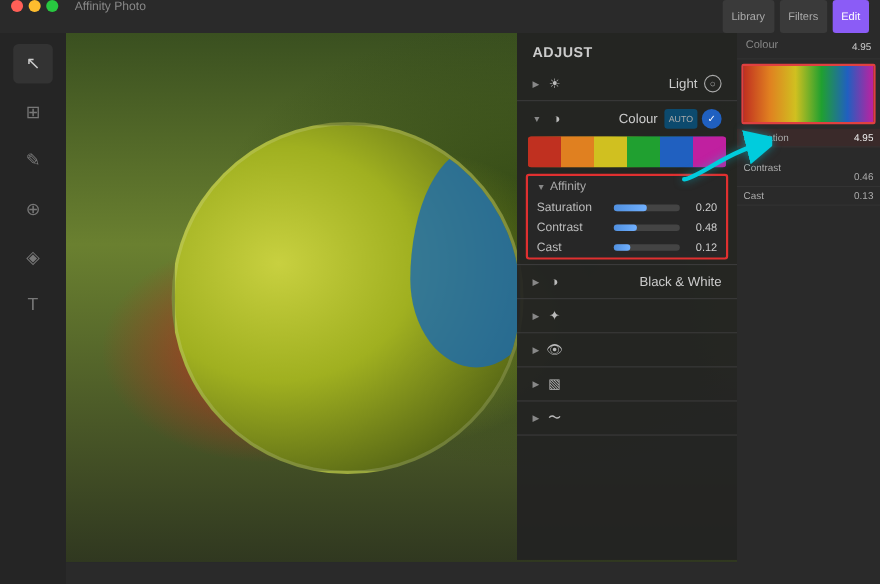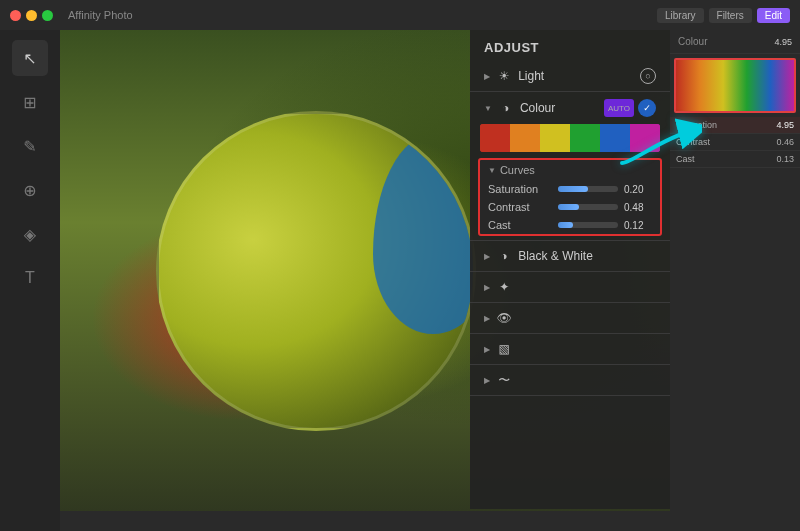--- a/index.html
+++ b/index.html
@@ -64,21 +64,20 @@
 
     
     .top-bar {
       position: absolute;
       top: 0;
       left: 0;
       right: 0;
       height: 30px;
       background: #2a2a2a;
       display: flex;
-      align-items: center;
       padding: 0 10px;
       z-index: 20;
     }
 
     .traffic-lights {
       display: flex;
       gap: 5px;
       margin-right: 15px;
     }
 
@@ -247,40 +246,41 @@
       display: flex;
       align-items: center;
       justify-content: center;
       font-size: 12px;
     }
 
     .section-label {
       flex: 1;
       font-size: 12px;
       color: #ccc;
+      text-align: right;
     }
 
     .section-controls {
       display: flex;
       gap: 4px;
       align-items: center;
     }
 
     .ctrl-btn {
       width: 18px;
       height: 18px;
       border-radius: 50%;
       border: none;
       font-size: 9px;
       cursor: pointer;
       display: flex;
       align-items: center;
       justify-content: center;
     }
-    .ctrl-btn.auto { background: #6d28d9; color: #aaa; font-size: 8px; border-radius: 3px; width: auto; padding: 0 4px; }
+    .ctrl-btn.auto { background: #0c4a6e; color: #aaa; font-size: 8px; border-radius: 3px; width: auto; padding: 0 4px; }
     .ctrl-btn.check { background: #2060c0; color: #fff; }
     .ctrl-btn.circle-outline {
       background: transparent;
       border: 1.5px solid #aaa;
       color: #aaa;
       width: 16px;
       height: 16px;
     }
 
     
@@ -340,21 +340,21 @@
     .option-slider-fill {
       height: 100%;
       background: linear-gradient(90deg, #5090e0, #70b0ff);
       border-radius: 3px;
     }
 
     .option-value {
       font-size: 10px;
       color: #ccc;
       min-width: 28px;
-      text-align: left;
+      text-align: right;
     }
 
     
     .cyan-arrow {
       position: absolute;
       z-index: 40;
     }
 
     .cyan-arrow svg {
       filter: drop-shadow(0 0 4px rgba(0,200,220,0.5));
@@ -411,21 +411,21 @@
     <span style="color:#ccc; font-size:9px;">4.95</span>
   </div>
   <div class="thumbnail-strip"></div>
 
   <div class="rp-control highlighted">
     <span>Saturation</span>
     <span style="color:#eee;font-size:9px;">4.95</span>
   </div>
   <div class="rp-control">
     <span>Contrast</span>
-    <span style="font-size:9px;">0.46</span>
+    <span style="font-size:9px;margin-top:19px;">0.46</span>
   </div>
   <div class="rp-control">
     <span>Cast</span>
     <span style="font-size:9px;">0.13</span>
   </div>
 </div>
 
 <div class="cyan-arrow" style="top: 118px; right: 98px;">
   <svg width="90" height="55" viewBox="0 0 90 55">
     <defs>
@@ -467,21 +467,21 @@
       <div class="colour-strip-segment" style="background:#e08020;"></div>
       <div class="colour-strip-segment" style="background:#d0c020;"></div>
       <div class="colour-strip-segment" style="background:#20a030;"></div>
       <div class="colour-strip-segment" style="background:#2060c0;"></div>
       <div class="colour-strip-segment" style="background:#c020a0;"></div>
     </div>
 
     <div class="options-section">
       <div class="options-header">
         <span class="chevron">▼</span>
-        <span>Curves</span>
+        <span>Affinity</span>
       </div>
 
       <div class="option-row">
         <span class="option-label">Saturation</span>
         <div class="option-slider">
           <div class="option-slider-fill" style="width: 50%;"></div>
         </div>
         <span class="option-value">0.20</span>
       </div>
 

